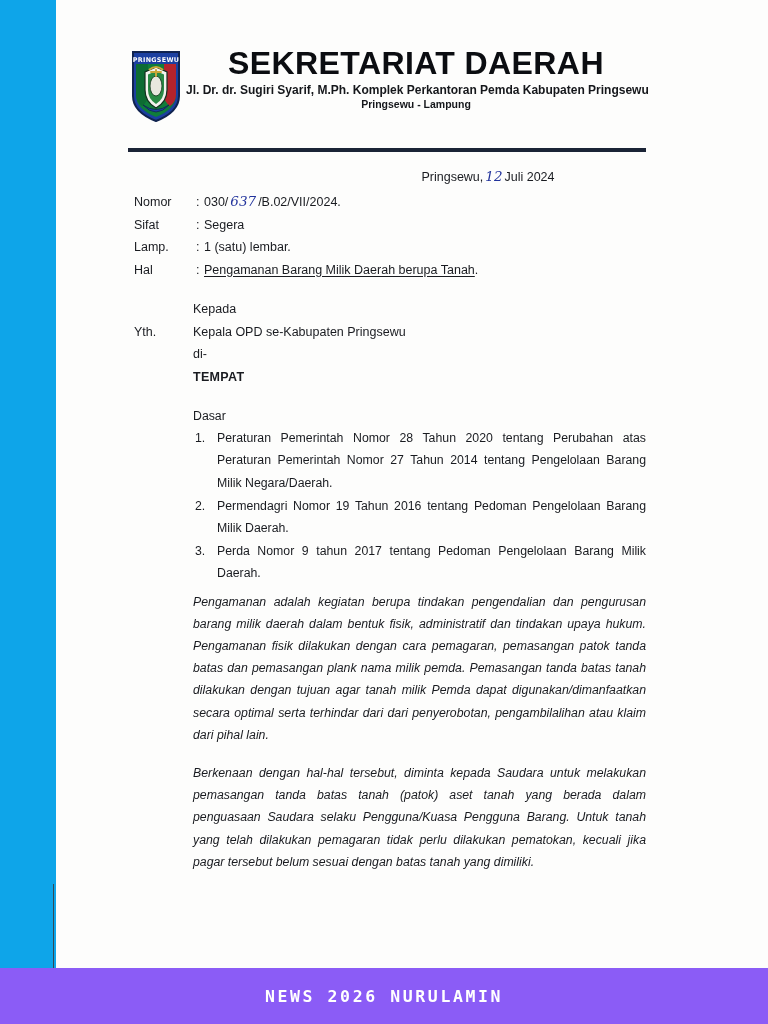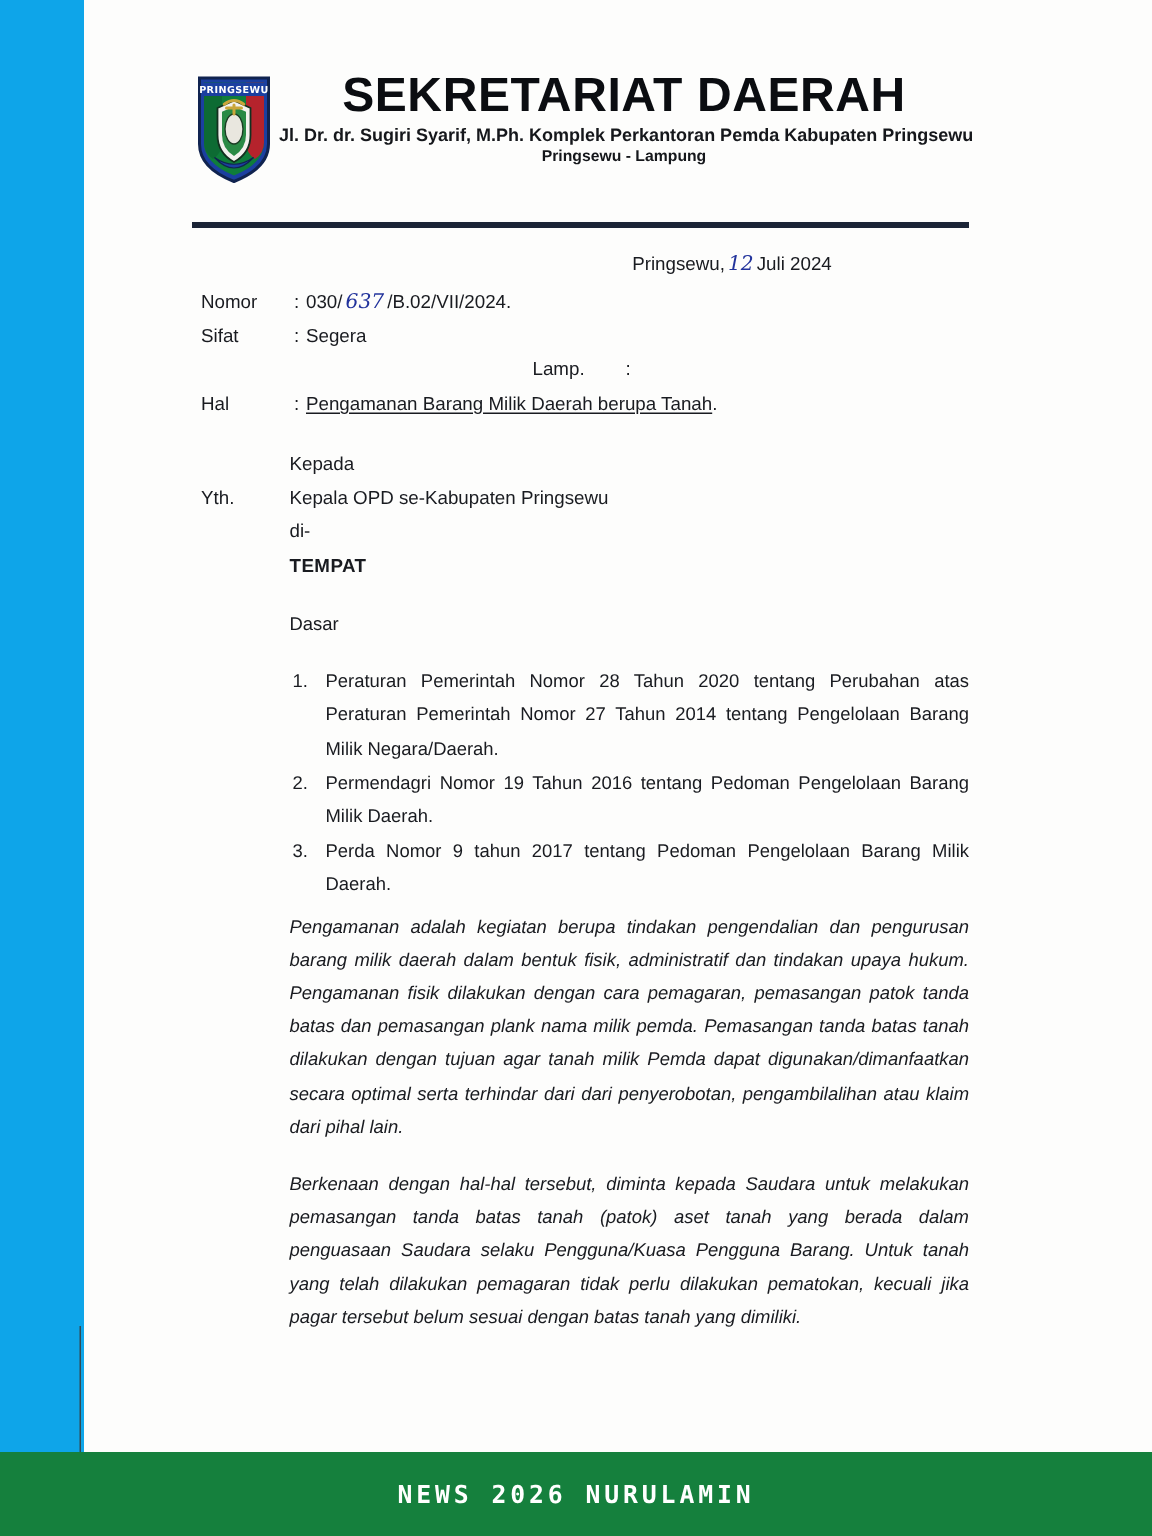--- a/index.html
+++ b/index.html
@@ -160,21 +160,21 @@
   
   #body-block {
     position: absolute;
     left: 193px;
     top: 405px;
     width: 453px;
     font-size: 12.3px;
     line-height: 22.2px;
     color: #191b20;
   }
-  .basis-title { margin-bottom: 16px; }
+  .basis-title { margin-bottom: 0; }
   ol.basis-list {
     list-style: none;
     margin: 0 0 6px 0;
     padding: 0;
   }
   ol.basis-list li {
     position: relative;
     padding-left: 24px;
     text-align: justify;
     margin-bottom: 1px;
@@ -191,21 +191,21 @@
   }
   p.para:last-child { margin-bottom: 0; }
 
   
   #bottom-banner {
     position: absolute;
     left: 0;
     top: 968px;
     width: 768px;
     height: 56px;
-    background: #15803d;
+    background: #8b5cf6;
     display: flex;
     align-items: center;
     justify-content: center;
   }
   #banner-text {
     font-family: "DejaVu Sans Mono", monospace;
     color: #ffffff;
     font-size: 16.5px;
     letter-spacing: 2.6px;
     font-weight: bold;
@@ -260,20 +260,21 @@
 
     <div class="meta-row">
       <span class="meta-label">Sifat</span>
       <span class="meta-colon">:</span>
       <span class="meta-value">Segera</span>
     </div>
 
     <div class="meta-row">
       <span class="meta-label">Lamp.</span>
       <span class="meta-colon">:</span>
+      <span class="meta-value">1 (satu) lembar.</span>
     </div>
 
     <div class="meta-row">
       <span class="meta-label">Hal</span>
       <span class="meta-colon">:</span>
       <span class="meta-value"><span class="underline-txt">Pengamanan Barang Milik Daerah berupa Tanah</span><span>.</span></span>
     </div>
   </div>
 
   <div id="addressee">

